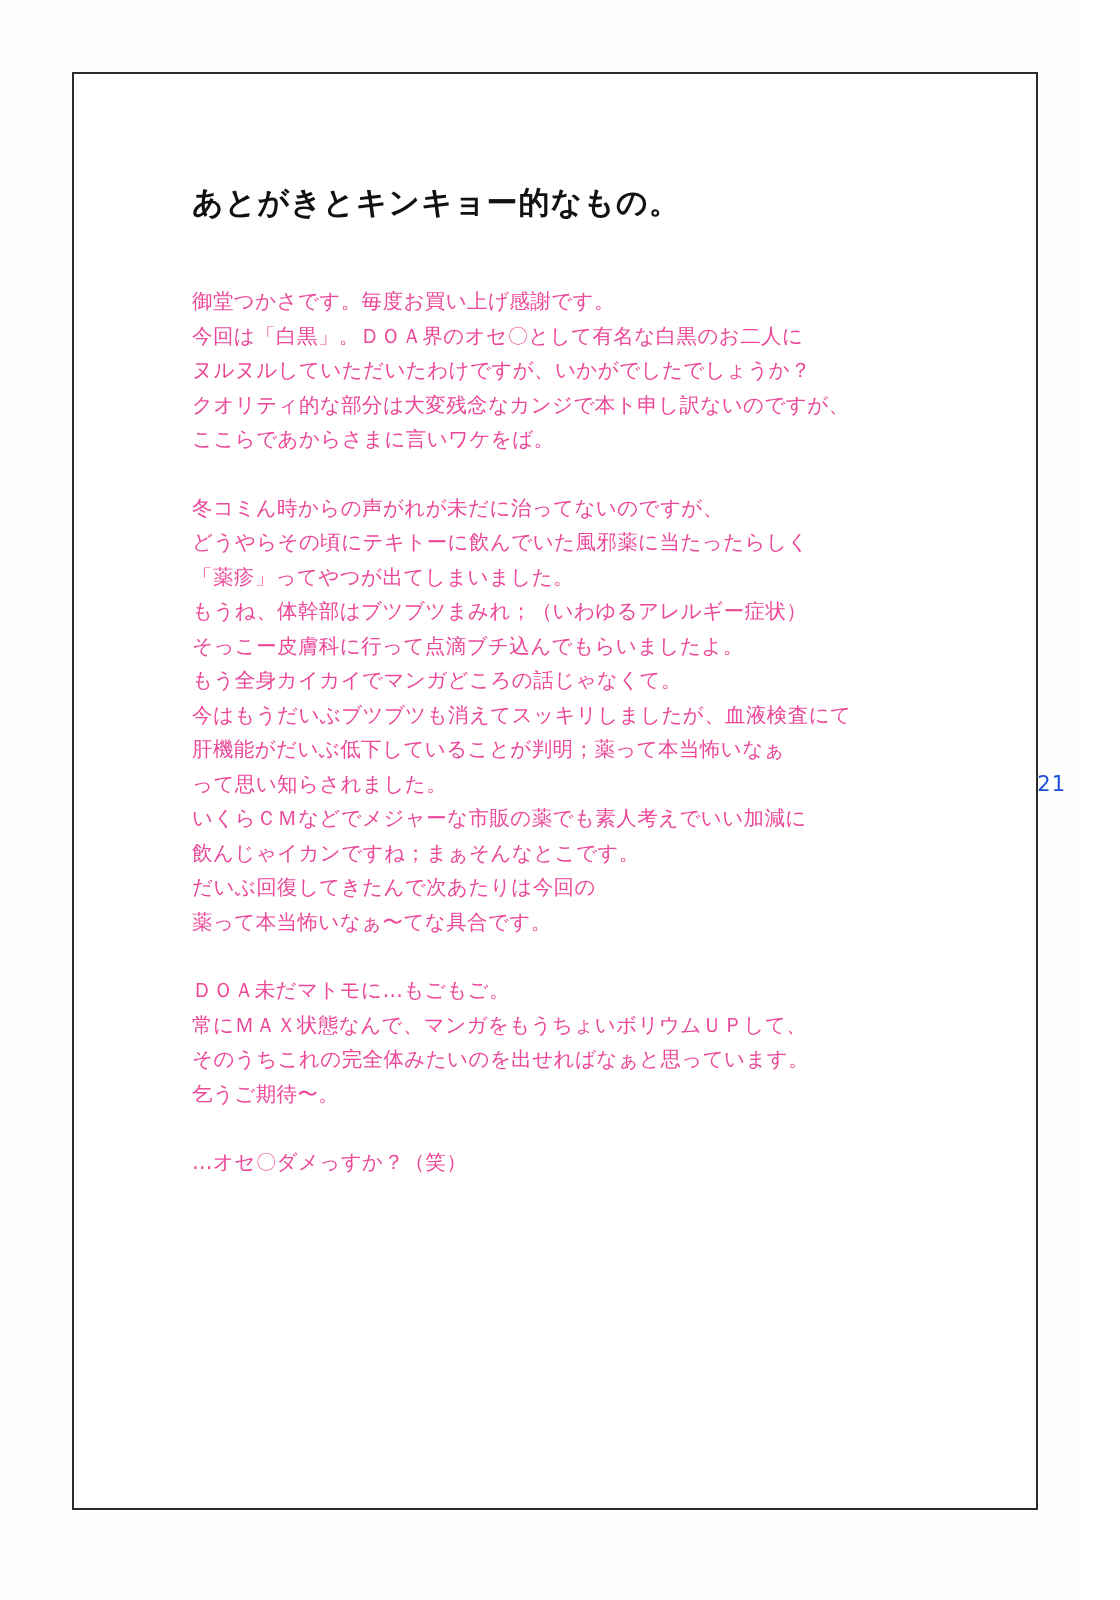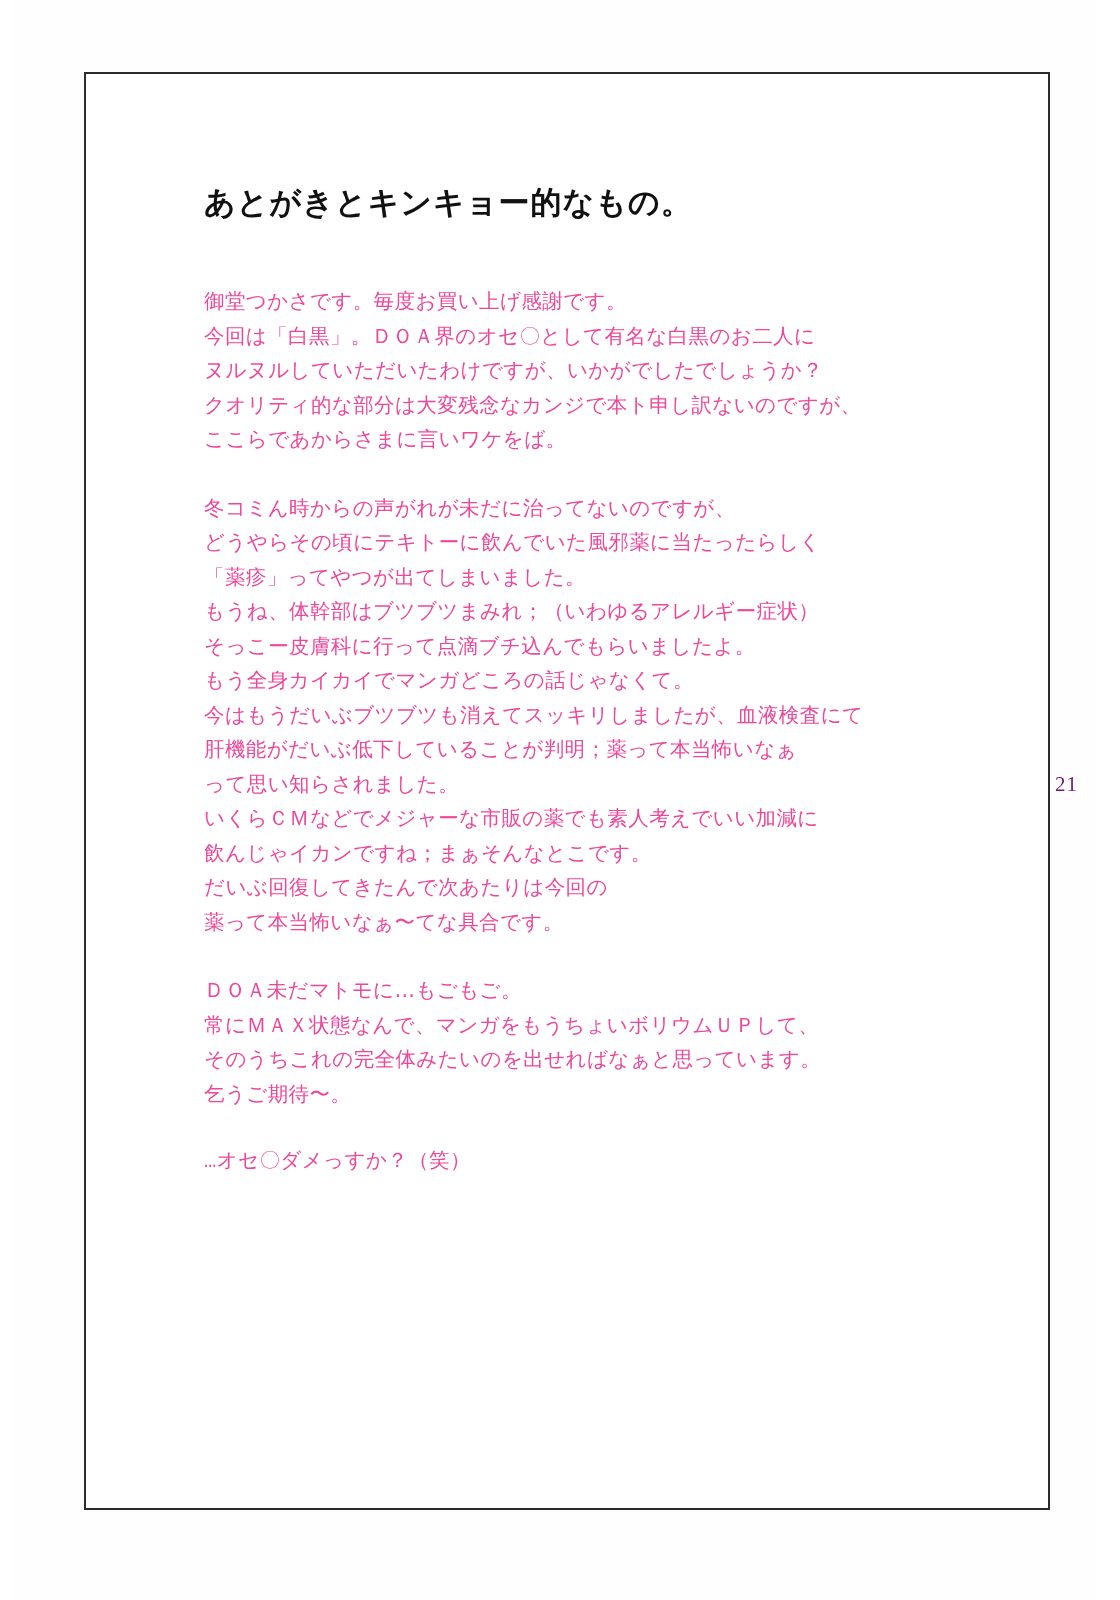--- a/index.html
+++ b/index.html
@@ -10,21 +10,21 @@
   body {
     width: 1120px;
     height: 1600px;
     position: relative;
     font-family: "DejaVu Sans", "Liberation Sans", sans-serif;
     color: #1a1a1a;
     overflow: hidden;
   }
   .page {
     position: absolute;
-    left: 12px; top: 0;
+    left: 0; top: 0;
     width: 1084px;
     height: 1600px;
     background: #fefefe;
   }
   .frame {
     position: absolute;
     left: 72px;
     top: 72px;
     width: 966px;
     height: 1438px;
@@ -48,37 +48,35 @@
     white-space: pre;
   }
   .body-block {
     margin-top: 62px;
   }
   .para {
     margin: 0 0 34px 0;
   }
   .para:last-child {
     margin-bottom: 0;
-    font-family: Liberation Mono, monospace;
   }
   .line {
     font-size: 20.5px;
     line-height: 34.5px;
     letter-spacing: 0.4px;
     color: #ec4899;
     white-space: pre;
   }
   .page-number {
     position: absolute;
     right: 18px;
     top: 772px;
     font-size: 21px;
-    color: #701a75;
+    color: #1d4ed8;
     letter-spacing: 1px;
-    font-family: Liberation Serif, serif;
   }
 </style>
 </head>
 <body>
 
 <div class="page">
   <div class="frame">
     <div class="content">
 
       <h1 class="afterword-title">あとがきとキンキョー的なもの。</h1>

